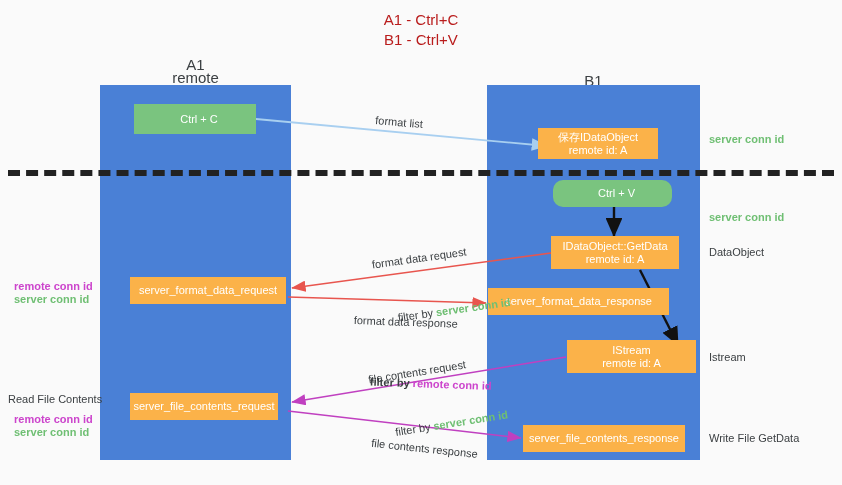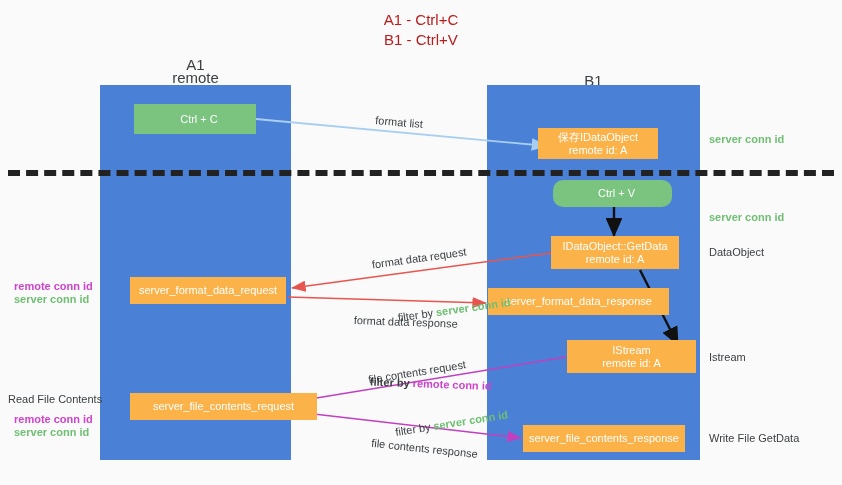--- a/index.html
+++ b/index.html
@@ -138,21 +138,21 @@
   <div class="box orange" style="left:551px; top:236px; width:128px; height:33px;">IDataObject::GetData
 remote id: A</div>
 
   <div class="box orange" style="left:130px; top:277px; width:156px; height:27px;">server_format_data_request</div>
 
   <div class="box orange" style="left:488px; top:288px; width:181px; height:27px;text-align:center;">server_format_data_response</div>
 
   <div class="box orange" style="left:567px; top:340px; width:129px; height:33px;">IStream
 remote id: A</div>
 
-  <div class="box orange" style="left:130px; top:393px; width:187px; height:27px;">server_file_contents_request</div>
+  <div class="box orange" style="left:130px; top:393px; width:148px; height:27px;">server_file_contents_request</div>
 
   <div class="box orange" style="left:523px; top:425px; width:162px; height:27px;">server_file_contents_response</div>
 
   <div class="lbl rot" style="left:376px; top:113px; transform:rotate(5deg);">format list</div>
 
   <div class="lbl rot" style="left:367px; top:230px; transform:rotate(-8deg);">
     <div>format data request</div>
     <div>
       <span>filter by </span><span class="lbl green" style="position:static;">server conn id</span>
     </div>

